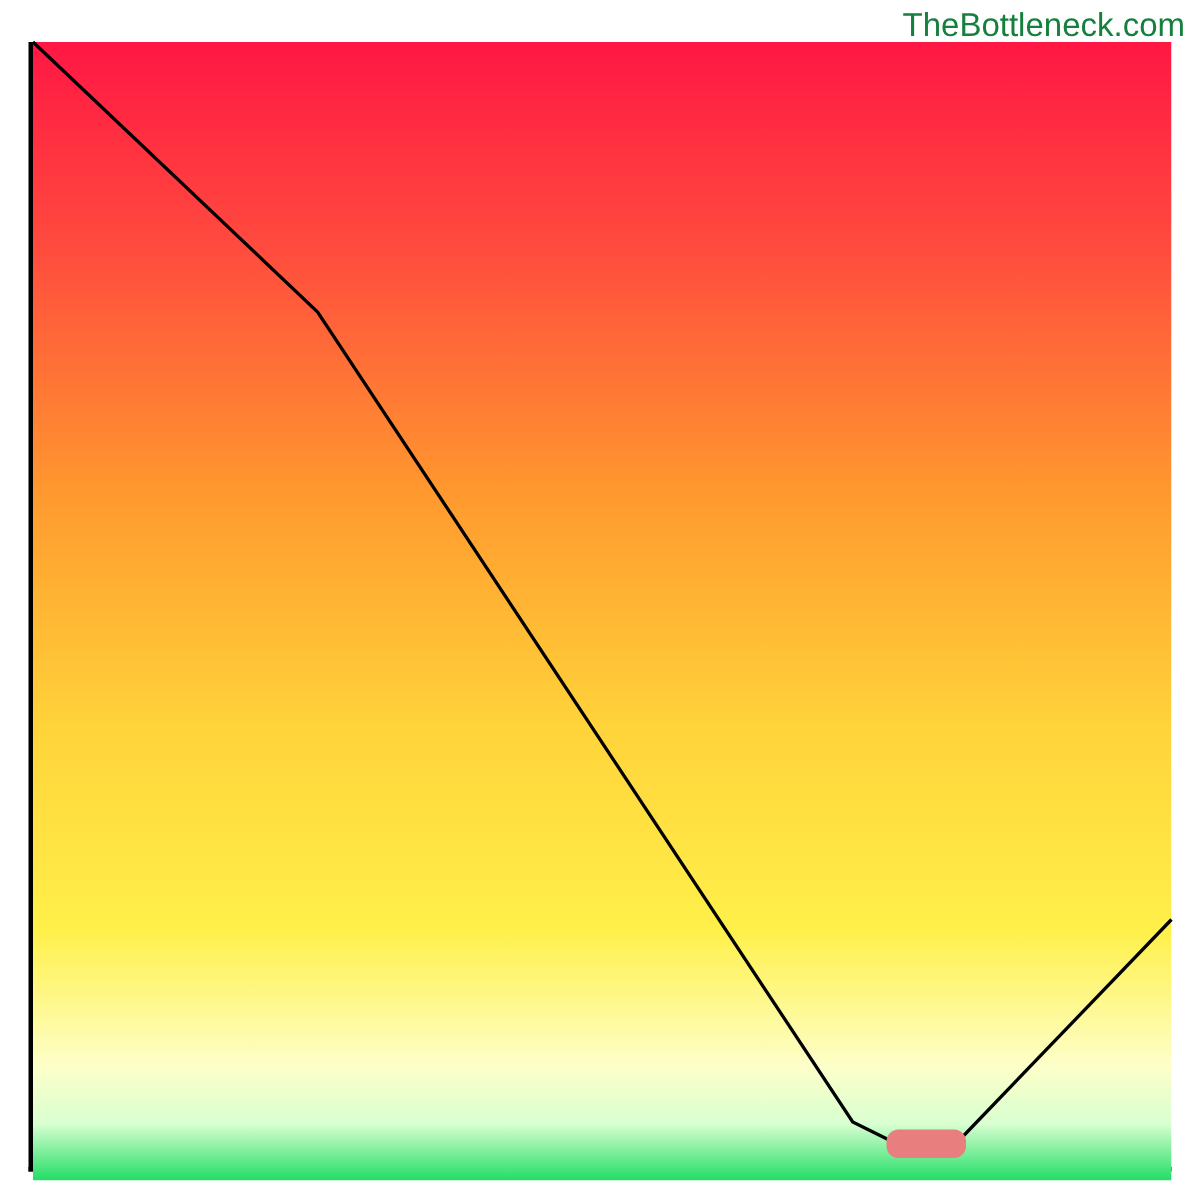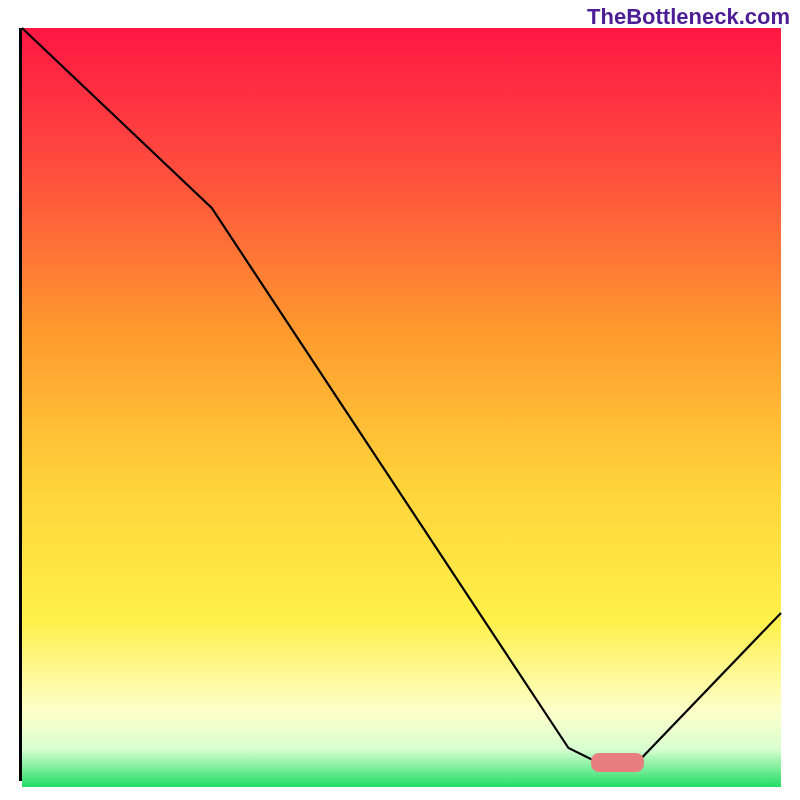--- a/index.html
+++ b/index.html
@@ -8,22 +8,22 @@
     height: 800px;
     background: #ffffff;
     font-family: Arial, sans-serif;
     position: relative;
   }
   .watermark {
     position: absolute;
     top: 4px;
     right: 10px;
     font-size: 22px;
-    font-weight: bold;
-    color: #4c1d95;
+    font-weight: normal;
+    color: #15803d;
     z-index: 10;
   }
   .chart-area {
     position: absolute;
     left: 19px;
     top: 28px;
     width: 762px;
     height: 753px;
     border-left: 3px solid #000;
     border-bottom: 3px solid #000;

